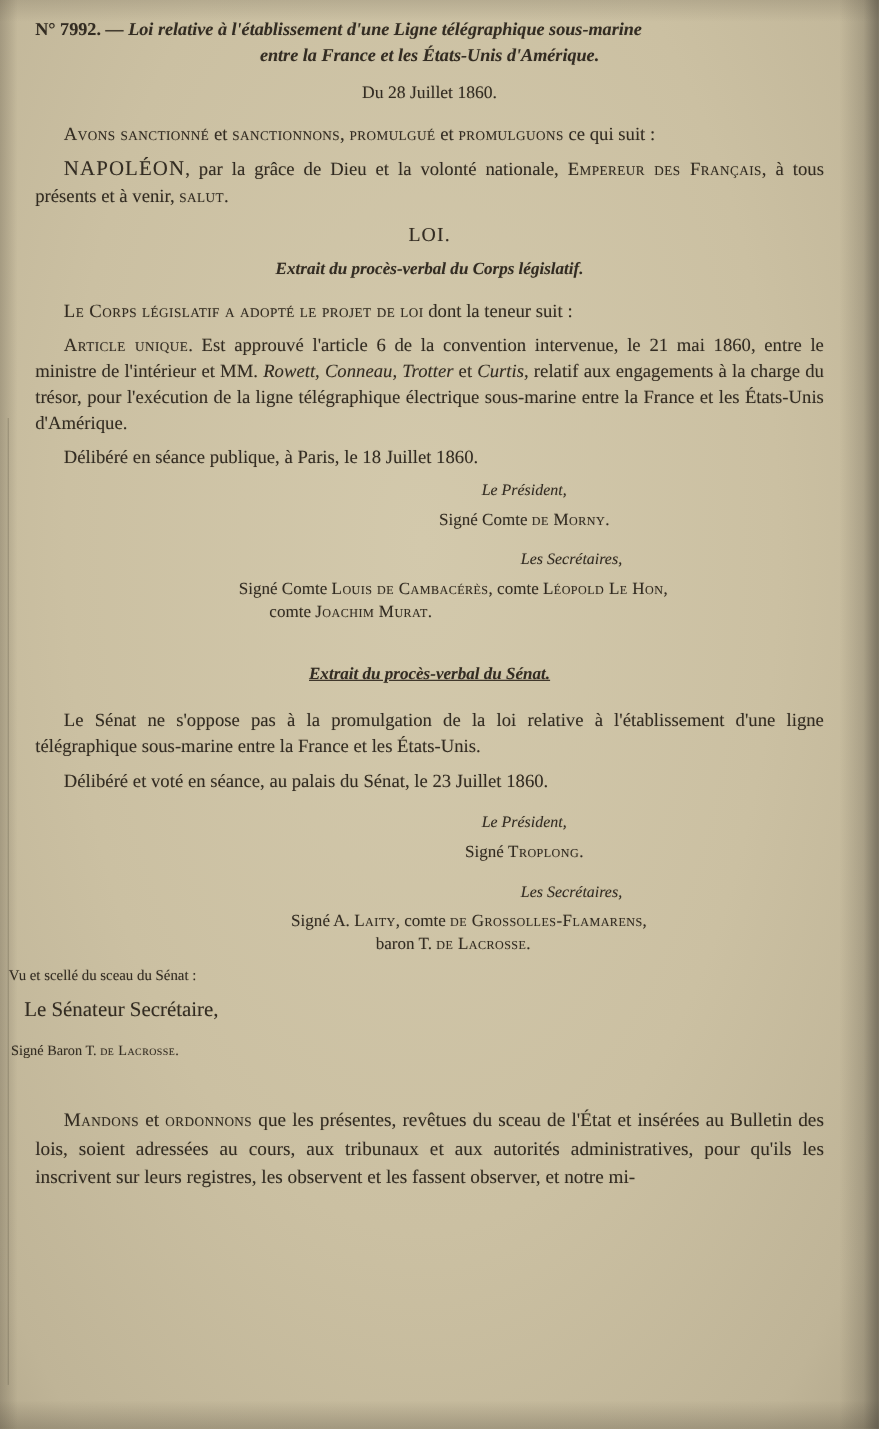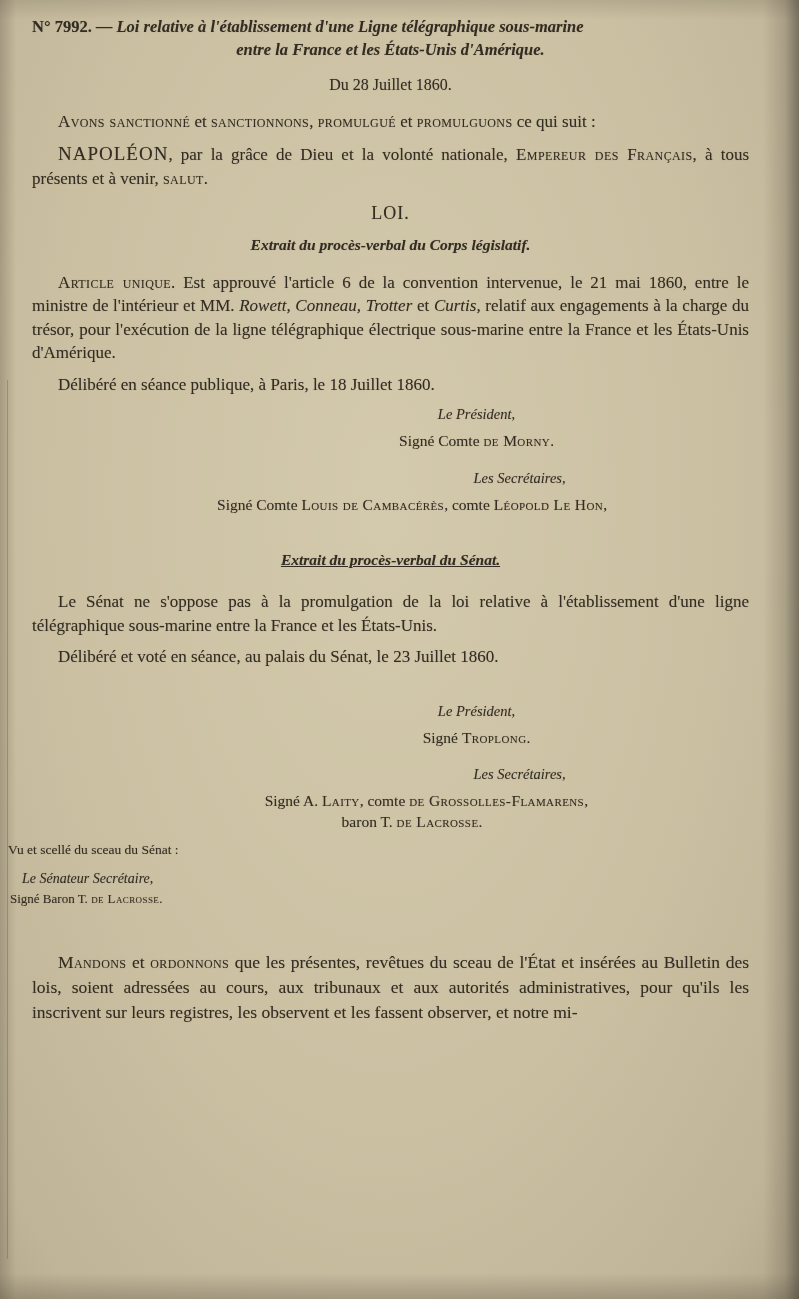--- a/index.html
+++ b/index.html
@@ -43,21 +43,21 @@
   .sig-role { font-style: italic; font-size: 14.5px; margin-bottom: 6px; }
   .sig-name { font-size: 15.5px; }
   .sig-secretaires { margin-bottom: 30px; }
   .sig-secretaires .sig-role { width: 32%; margin-left: 52%; text-align: center; }
   .sig-line { text-align: center; font-size: 15.5px; }
   .pad-l { padding-left: 10%; }
   .pad-r { padding-right: 20%; }
   .pad-l2 { padding-left: 6%; }
   .seal-block { font-size: 13.5px; margin-top: 2px; }
   .seal-line1 { margin-left: -24px; margin-bottom: 10px; }
-  .seal-line2 { margin-left: -10px; margin-bottom: 1px; font-style: italic; font-size: 14px; }
+  .seal-line2 { margin-left: -10px; margin-bottom: 14px; font-size: 19px; }
   .seal-line3 { margin-left: -22px; font-size: 13px; }
   .mandons { margin-top: 42px; font-size: 17.5px; line-height: 1.45; }
 </style>
 </head>
 <body>
 
 <div class="page">
 
   <div class="title-line1">
     <span>N° 7992.</span>
@@ -72,46 +72,52 @@
   </p>
 
   <p class="para">
     <span class="napoleon">NAPOLÉON</span><span>, par la grâce de Dieu et la volonté nationale, </span><span class="sc">Empereur des Français</span><span>, à tous présents et à venir, </span><span class="sc">salut</span><span>.</span>
   </p>
 
   <div class="loi-heading">LOI.</div>
 
   <div class="extrait">Extrait du procès-verbal du Corps législatif.</div>
 
+  <p class="para">
+    <span class="sc">Le Corps législatif a adopté le projet de loi</span><span> dont la teneur suit :</span>
+  </p>
 
   <p class="para">
     <span class="sc">Article unique</span><span>. Est approuvé l'article 6 de la convention intervenue, le 21 mai 1860, entre le ministre de l'intérieur et MM. </span><span class="it">Rowett, Conneau, Trotter</span><span> et </span><span class="it">Curtis,</span><span> relatif aux engagements à la charge du trésor, pour l'exécution de la ligne télégraphique électrique sous-marine entre la France et les États-Unis d'Amérique.</span>
   </p>
 
   <p class="para">Délibéré en séance publique, à Paris, le 18 Juillet 1860.</p>
 
   <div class="sig-president">
     <div class="sig-role">Le Président,</div>
     <div class="sig-name">
       <span>Signé Comte </span><span class="sc">de Morny</span><span>.</span>
     </div>
   </div>
 
   <div class="sig-secretaires">
     <div class="sig-role">Les Secrétaires,</div>
     <div class="sig-line pad-l2">
       <span>Signé Comte </span><span class="sc">Louis de Cambacérès</span><span>, comte </span><span class="sc">Léopold Le Hon</span><span>,</span>
     </div>
+    <div class="sig-line pad-r">
+      <span>comte </span><span class="sc">Joachim Murat</span><span>.</span>
+    </div>
   </div>
 
   <div class="extrait extrait-senat">Extrait du procès-verbal du Sénat.</div>
 
   <p class="para">Le Sénat ne s'oppose pas à la promulgation de la loi relative à l'établissement d'une ligne télégraphique sous-marine entre la France et les États-Unis.</p>
 
-  <p class="para" style="margin-bottom:32px;">Délibéré et voté en séance, au palais du Sénat, le 23 Juillet 1860.</p>
+  <p class="para" style="margin-bottom:16px;">Délibéré et voté en séance, au palais du Sénat, le 23 Juillet 1860.</p>
 
   <div class="sig-president">
     <div class="sig-role">Le Président,</div>
     <div class="sig-name">
       <span>Signé </span><span class="sc">Troplong</span><span>.</span>
     </div>
   </div>
 
   <div class="sig-secretaires" style="margin-bottom:8px;">
     <div class="sig-role">Les Secrétaires,</div>

